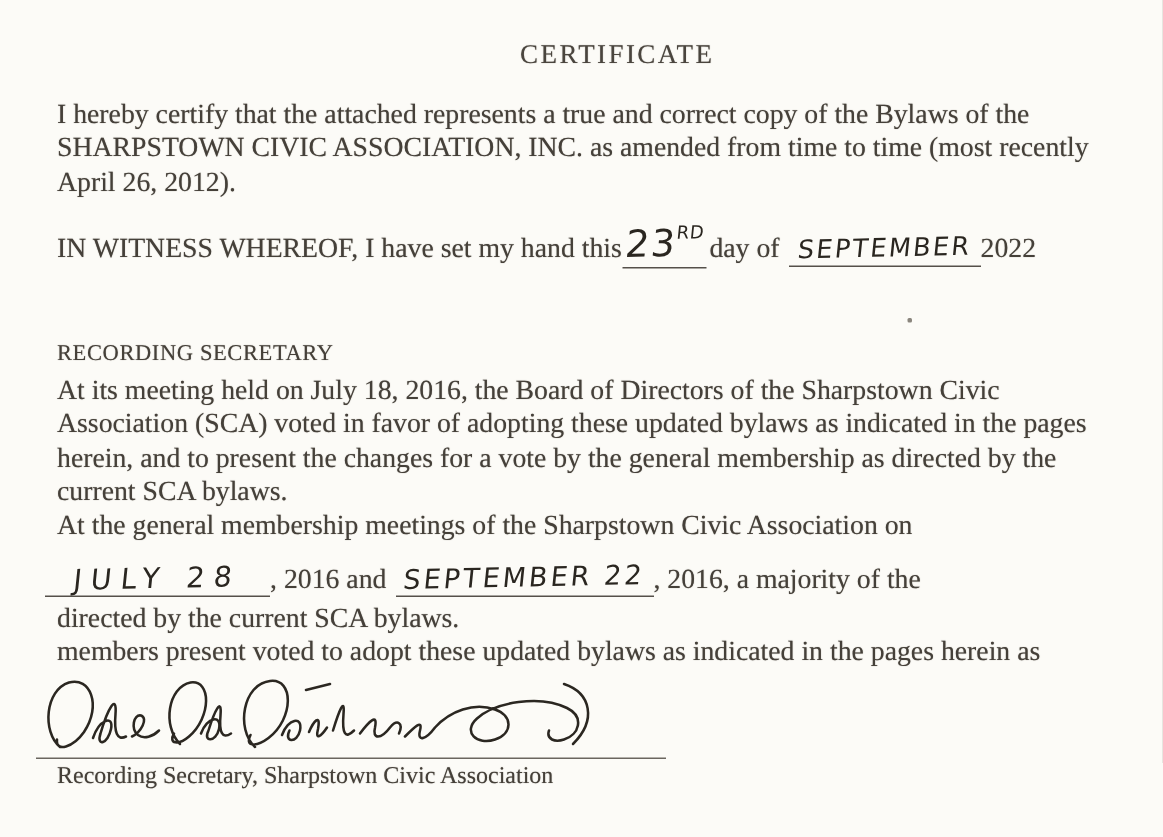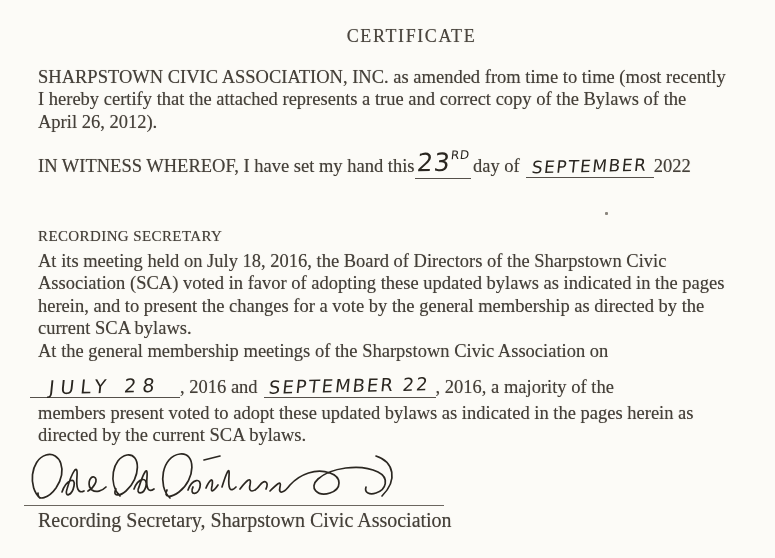--- a/index.html
+++ b/index.html
@@ -41,32 +41,32 @@
   .hw-month { font-size:17px; letter-spacing:1.5px; }
   .hw-date1 { font-size:19px; letter-spacing:6px; }
   .hw-date2 { font-size:18px; letter-spacing:2px; }
   .blank-day { min-width:50px; padding:0 2px; }
   .blank-month { min-width:128px; margin-left:6px; }
   .blank-date1 { min-width:150px; }
   .blank-date2 { min-width:172px; margin-left:6px; }
   .speck { width:3px; height:3px; background:#8a857d; border-radius:1px; }
   .sig-line { border-top:1.5px solid #6b665f; height:0; }
   .signature-svg path { stroke:#2b2721; stroke-width:1.7; fill:none; stroke-linecap:round; stroke-linejoin:round; }
-  .caption { font-size:20px; }
+  .caption { font-size:16px; }
 </style>
 </head>
 <body>
 
 <div class="page">
 
   <div class="abs doc-title">CERTIFICATE</div>
 
   <div class="abs body-text" style="left:38px; top:66px;">
+    <div class="line">I hereby certify that the attached represents a true and correct copy of the Bylaws of the</div>
     <div class="line">SHARPSTOWN CIVIC ASSOCIATION, INC. as amended from time to time (most recently</div>
-    <div class="line">I hereby certify that the attached represents a true and correct copy of the Bylaws of the</div>
     <div class="line">April 26, 2012).</div>
   </div>
 
   <div class="abs body-text row" style="left:38px; top:153px;">
     <span class="line">IN WITNESS WHEREOF, I have set my hand this</span>
     <span class="blank blank-day">
         <span class="handwrite hw-day">23</span>
         <span class="handwrite hw-ord">RD</span>
       </span>
     <span class="line" style="margin-left:2px;">day of</span>
@@ -94,22 +94,22 @@
         <span class="handwrite hw-date1">JULY 28</span>
       </span>
     <span class="line">, 2016 and</span>
     <span class="blank blank-date2">
         <span class="handwrite hw-date2">SEPTEMBER 22</span>
       </span>
     <span class="line">, 2016, a majority of the</span>
   </div>
 
   <div class="abs body-text" style="left:38px; top:402px;">
+    <div class="line">directed by the current SCA bylaws.</div>
     <div class="line">members present voted to adopt these updated bylaws as indicated in the pages herein as</div>
-    <div class="line">directed by the current SCA bylaws.</div>
   </div>
 
   <svg class="abs signature-svg" style="left:24px; top:446px;" width="430" height="60" viewBox="0 0 430 60" role="img" aria-label="Dale Ada Davidson">
 
     <path d="M16,52 C4,42 6,14 22,9 C36,5 44,24 32,42 C25,52 13,56 14,47"></path>
     <path d="M38,46 C42,34 52,30 50,40 C48,50 40,52 43,43 C48,26 54,16 53,30 C52,42 54,48 60,45"></path>
     <path d="M64,45 C70,42 75,33 70,31 C65,30 63,40 68,44 C72,47 78,45 82,41"></path>
 
     <path d="M96,50 C84,38 88,12 103,9 C117,7 117,32 102,45 C95,51 88,50 92,43"></path>
     <path d="M110,43 C114,32 124,30 122,40 C120,49 111,49 115,41 C119,28 124,18 123,31 C122,42 124,47 130,43"></path>

